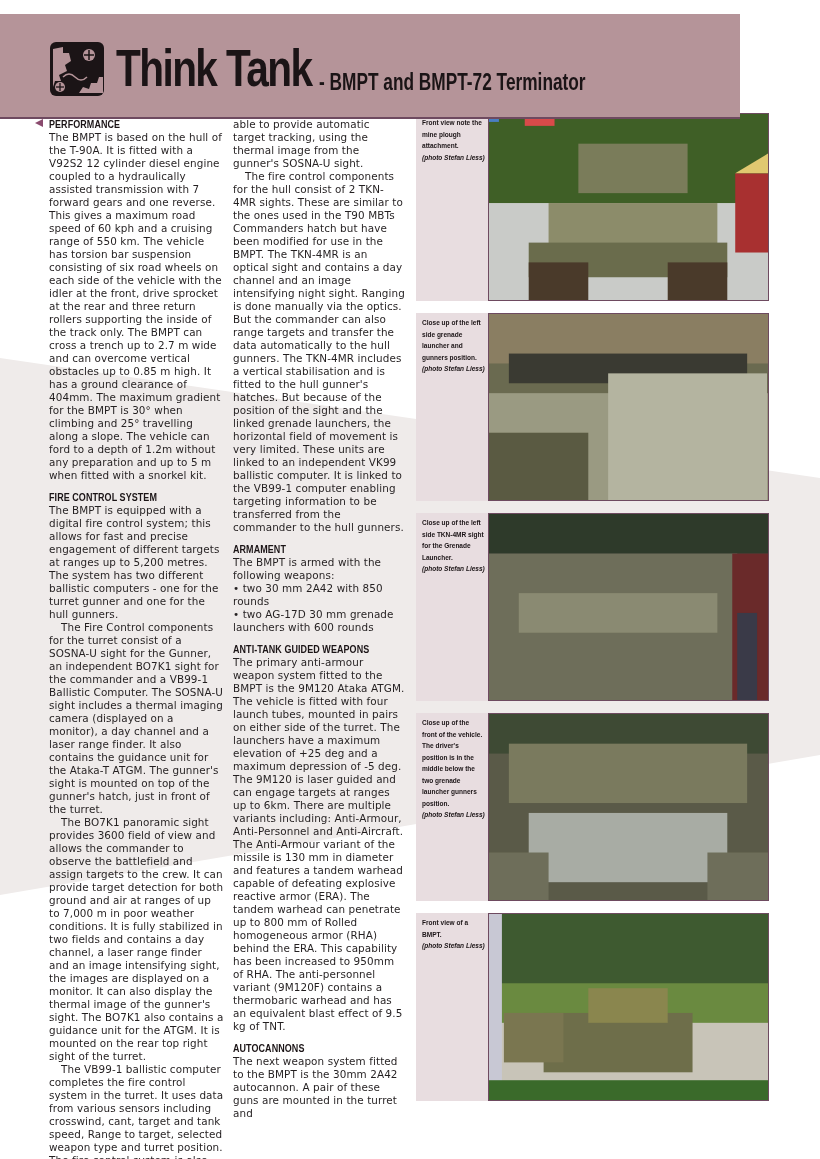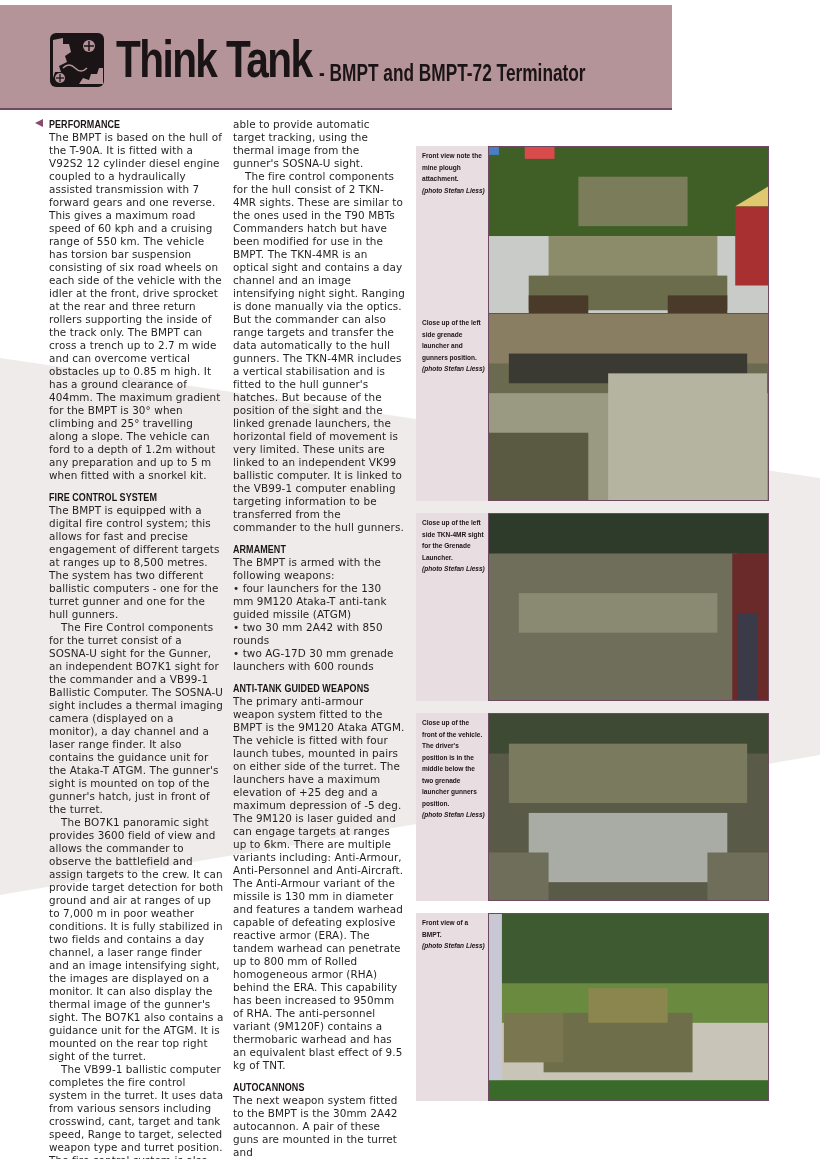--- a/index.html
+++ b/index.html
@@ -7,21 +7,21 @@
     width: 820px; height: 1159px; position: relative; overflow: hidden;
     background: #ffffff;
     font-family: "DejaVu Sans", sans-serif;
     color: #231f20;
   }
   .bg-band {
     position: absolute; left: 0; top: 0; width: 820px; height: 1159px;
     z-index: 0;
   }
   .header {
-    position: absolute; left: 0; top: 5px; width: 672px; height: 103px;
+    position: absolute; left: 0; top: 14px; width: 740px; height: 103px;
     background: #b59499;
     border-bottom: 2px solid #6e4a60;
     z-index: 2;
   }
   .logo {
     position: absolute; left: 49px; top: 27px; width: 56px; height: 56px;
   }
   .title {
     position: absolute; left: 116px; top: 22px;
     font-family: "Liberation Sans", sans-serif; font-weight: bold;
@@ -113,44 +113,43 @@
   <div class="subtitle">- BMPT and BMPT-72 Terminator</div>
 </header>
 
 <div class="perf-arrow"></div>
 
 <div class="col col1" style="top:118px;">
   <h3 class="heading">PERFORMANCE</h3>
   <p>The BMPT is based on the hull of the T-90A. It is fitted with a V92S2 12 cylinder diesel engine coupled to a hydraulically assisted transmission with 7 forward gears and one reverse. This gives a maximum road speed of 60 kph and a cruising range of 550 km. The vehicle has torsion bar suspension consisting of six road wheels on each side of the vehicle with the idler at the front, drive sprocket at the rear and three return rollers supporting the inside of the track only. The BMPT can cross a trench up to 2.7 m wide and can overcome vertical obstacles up to 0.85 m high. It has a ground clearance of 404mm. The maximum gradient for the BMPT is 30° when climbing and 25° travelling along a slope. The vehicle can ford to a depth of 1.2m without any preparation and up to 5 m when fitted with a snorkel kit.</p>
   <div class="gap"></div>
   <h3 class="heading">FIRE CONTROL SYSTEM</h3>
-  <p>The BMPT is equipped with a digital fire control system; this allows for fast and precise engagement of different targets at ranges up to 8,500 metres. The system has two different ballistic computers - one for the turret gunner and one for the hull gunners.</p>
+  <p>The BMPT is equipped with a digital fire control system; this allows for fast and precise engagement of different targets at ranges up to 5,200 metres. The system has two different ballistic computers - one for the turret gunner and one for the hull gunners.</p>
   <p class="indent">The Fire Control components for the turret consist of a SOSNA-U sight for the Gunner, an independent BO7K1 sight for the commander and a VB99-1 Ballistic Computer. The SOSNA-U sight includes a thermal imaging camera (displayed on a monitor), a day channel and a laser range finder. It also contains the guidance unit for the Ataka-T ATGM. The gunner's sight is mounted on top of the gunner's hatch, just in front of the turret.</p>
   <p class="indent">The BO7K1 panoramic sight provides 3600 field of view and allows the commander to observe the battlefield and assign targets to the crew. It can provide target detection for both ground and air at ranges of up to 7,000 m in poor weather conditions. It is fully stabilized in two fields and contains a day channel, a laser range finder and an image intensifying sight, the images are displayed on a monitor. It can also display the thermal image of the gunner's sight. The BO7K1 also contains a guidance unit for the ATGM. It is mounted on the rear top right sight of the turret.</p>
   <p class="indent">The VB99-1 ballistic computer completes the fire control system in the turret. It uses data from various sensors including crosswind, cant, target and tank speed, Range to target, selected weapon type and turret position. The fire control system is also</p>
 </div>
 
 <div class="col col2" style="top:118px;">
   <p>able to provide automatic target tracking, using the thermal image from the gunner's SOSNA-U sight.</p>
   <p class="indent">The fire control components for the hull consist of 2 TKN-4MR sights. These are similar to the ones used in the T90 MBTs Commanders hatch but have been modified for use in the BMPT. The TKN-4MR is an optical sight and contains a day channel and an image intensifying night sight. Ranging is done manually via the optics. But the commander can also range targets and transfer the data automatically to the hull gunners. The TKN-4MR includes a vertical stabilisation and is fitted to the hull gunner's hatches. But because of the position of the sight and the linked grenade launchers, the horizontal field of movement is very limited. These units are linked to an independent VK99 ballistic computer. It is linked to the VB99-1 computer enabling targeting information to be transferred from the commander to the hull gunners.</p>
   <div class="gap"></div>
   <h3 class="heading">ARMAMENT</h3>
   <p>The BMPT is armed with the following weapons:</p>
-  <p>• four launchers for the 130 mm 9M120 Ataka-T anti-tank guided missile (ATGM)</p>
   <p>• two 30 mm 2A42 with 850 rounds</p>
   <p>• two AG-17D 30 mm grenade launchers with 600 rounds</p>
   <div class="gap"></div>
   <h3 class="heading">ANTI-TANK GUIDED WEAPONS</h3>
   <p>The primary anti-armour weapon system fitted to the BMPT is the 9M120 Ataka ATGM. The vehicle is fitted with four launch tubes, mounted in pairs on either side of the turret. The launchers have a maximum elevation of +25 deg and a maximum depression of -5 deg. The 9M120 is laser guided and can engage targets at ranges up to 6km. There are multiple variants including: Anti-Armour, Anti-Personnel and Anti-Aircraft. The Anti-Armour variant of the missile is 130 mm in diameter and features a tandem warhead capable of defeating explosive reactive armor (ERA). The tandem warhead can penetrate up to 800 mm of Rolled homogeneous armor (RHA) behind the ERA. This capability has been increased to 950mm of RHA. The anti-personnel variant (9M120F) contains a thermobaric warhead and has an equivalent blast effect of 9.5 kg of TNT.</p>
   <div class="gap"></div>
   <h3 class="heading">AUTOCANNONS</h3>
   <p>The next weapon system fitted to the BMPT is the 30mm 2A42 autocannon. A pair of these guns are mounted in the turret and</p>
 </div>
 
-<div class="photo-row" style="top:113px;margin-top:33px;">
+<div class="photo-row" style="top:113px;">
   <div class="caption-panel"></div>
   <div class="caption">
     <span>Front view note the mine plough attachment.</span><br><span class="credit">(photo Stefan Liess)</span>
   </div>
   <div class="photo">
     <svg viewBox="0 0 281 188" preserveAspectRatio="none">
       <rect width="281" height="188" fill="#4d6b2e"></rect>
       <rect width="281" height="110" fill="#3f5f26"></rect>
       <rect x="0" y="0" width="10" height="8" fill="#4a7ec2"></rect>
       <rect x="36" y="0" width="30" height="12" fill="#d94a4a"></rect>

